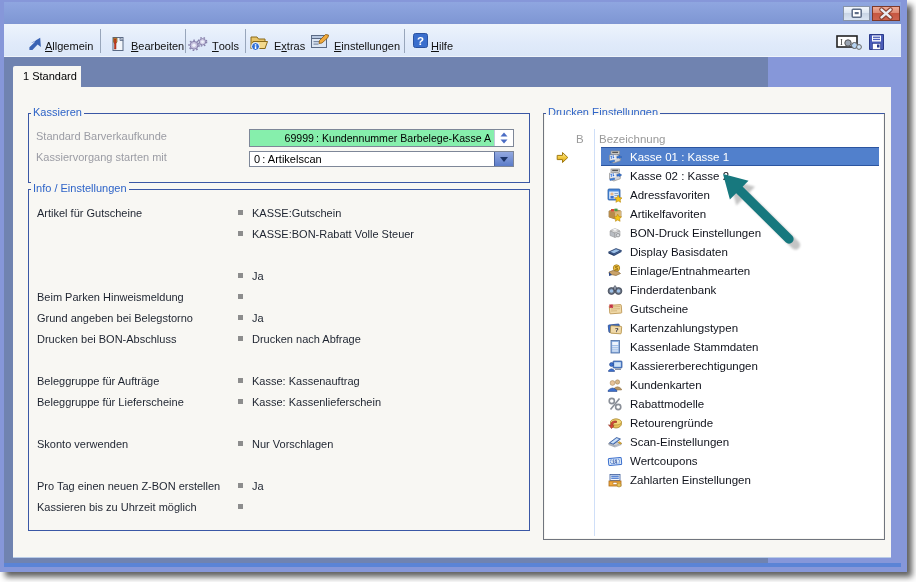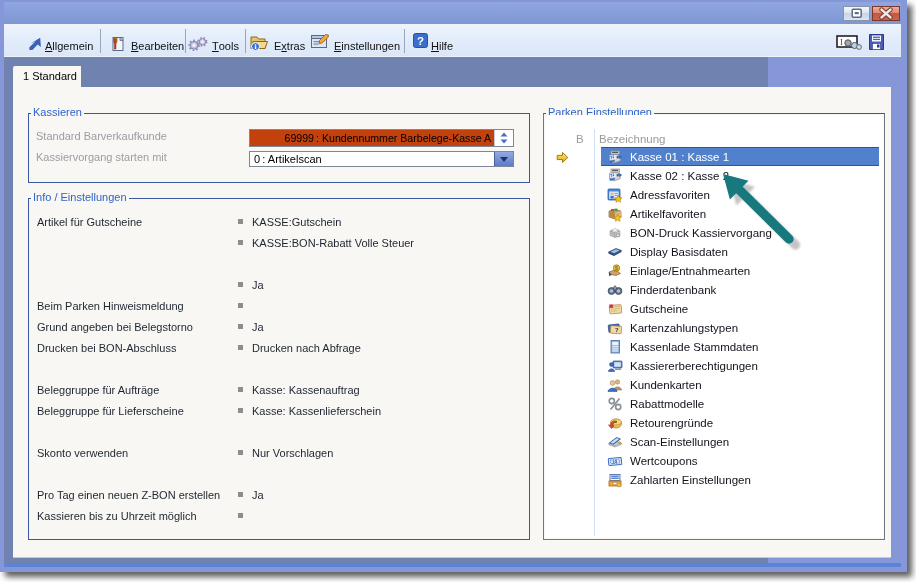--- a/index.html
+++ b/index.html
@@ -25,21 +25,21 @@
 #tab span{position:absolute;left:10px;top:4px;color:#000;}
 .gbox{position:absolute;border:1px solid #3a57a5;}
 #rbox{border:1px solid #70757e;border-top:1px solid #3a57a5;}
 .gbox .lg{position:absolute;left:2px;top:-8px;background:#f8f7f3;padding:0 2px;color:#2e64c8;white-space:nowrap;}
 .lbl{position:absolute;color:#9b9ca4;white-space:nowrap;}
 .irow{position:absolute;left:8px;width:600px;height:14px;white-space:nowrap;}
 .dlbl{position:absolute;color:#1e2430;}
 .bullet{position:absolute;left:201px;top:3px;width:5px;height:5px;background:#8d8d8d;}
 .val{position:absolute;left:215px;color:#1e2430;}
 #inp1{position:absolute;left:220px;top:15px;width:265px;height:18px;border:1px solid #7e8798;
- background:#c2410c;box-sizing:border-box;}
+ background:#86efac;box-sizing:border-box;}
 #inp1 .t{position:absolute;right:22px;top:2px;color:#000;font-size:10.6px;}
 #spin{position:absolute;right:0px;top:0px;width:18px;height:16px;background:#fff;
  border-left:1px solid #c3cbda;}
 #combo1{position:absolute;left:220px;top:37px;width:265px;height:16px;border:1px solid #7e8798;
  background:#fff;box-sizing:border-box;}
 #combo1 .t{position:absolute;left:4px;top:1px;color:#000;}
 #combo1 .btn{position:absolute;right:0px;top:0px;width:18px;height:14px;
  background:linear-gradient(#93a9e0,#5c7cc9);border-left:1px solid #47619e;}
 .arr-dn{width:0;height:0;border-left:4px solid transparent;border-right:4px solid transparent;
  border-top:5px solid #1c3468;position:absolute;left:5px;top:5px;}
@@ -167,21 +167,21 @@
             </svg>
           </div>
         </div>
         <div id="combo1">
             <span class="t">0 : Artikelscan</span>
           <div class="btn">
               <div class="arr-dn"></div>
             </div>
         </div>
       </div>
-      <div class="gbox" style="left:15px;top:111px;width:500px;height:340px;text-align:right;">
+      <div class="gbox" style="left:15px;top:102px;width:500px;height:340px;text-align:right;">
         <div class="lg">Info / Einstellungen</div>
         <div id="inforows">
             <div class="irow" style="top:17px">
               <span class="dlbl" style="left:0">Artikel für Gutscheine</span>
               <span class="bullet"></span>
               <span class="val">KASSE:Gutschein</span>
             </div>
             <div class="irow" style="top:38px">
               <span class="bullet"></span>
               <span class="val">KASSE:BON-Rabatt Volle Steuer</span>
@@ -225,21 +225,21 @@
               <span class="val">Ja</span>
             </div>
             <div class="irow" style="top:311px">
               <span class="dlbl" style="left:0">Kassieren bis zu Uhrzeit möglich</span>
               <span class="bullet"></span>
               <span class="val"></span>
             </div>
           </div>
       </div>
       <div class="gbox" id="rbox" style="left:530px;top:26px;width:340px;height:425px;">
-        <div class="lg">Parken Einstellungen</div>
+        <div class="lg">Drucken Einstellungen</div>
         <div id="list">
           <div class="colsep"></div>
           <div class="hB">B</div>
           <div class="hBez">Bezeichnung</div>
           <div id="lrows">
               <div class="lrow sel" style="top:33px">
                 <span class="ic">
                   <svg width="16" height="16" viewBox="0 0 16 16">
                     <rect x="4" y="1" width="8.5" height="3.2" fill="#dcdcdc" stroke="#8a8a8a" stroke-width=".7"></rect>
                     <rect x="5.2" y="1.7" width="6" height="1.4" fill="#555"></rect>
@@ -303,21 +303,21 @@
                 <span class="ic">
                   <svg width="16" height="16" viewBox="0 0 16 16">
                     <path d="M3 6 L8 4 L13 6 L8 8 Z" fill="#e8e8e8" stroke="#909090" stroke-width=".6"></path>
                     <path d="M4.5 4.8 L8 3.5 L11.5 4.9 L8 6.2 Z" fill="#fdfdfd" stroke="#aaa" stroke-width=".5"></path>
                     <path d="M3 6 L8 8 L8 12.5 L3 10.5 Z" fill="#b8bcc2" stroke="#909090" stroke-width=".5"></path>
                     <path d="M13 6 L8 8 L8 12.5 L13 10.5 Z" fill="#d2d6da" stroke="#909090" stroke-width=".5"></path>
                     <circle cx="11" cy="10.2" r="1.8" fill="#c8ccd2" stroke="#808080" stroke-width=".6"></circle>
                     <circle cx="11" cy="10.2" r=".7" fill="#f0f0f0"></circle>
                   </svg>
                 </span>
-                <span class="tx">BON-Druck Kassiervorgang</span>
+                <span class="tx">BON-Druck Einstellungen</span>
               </div>
               <div class="lrow" style="top:128px">
                 <span class="ic">
                   <svg width="16" height="16" viewBox="0 0 16 16">
                     <path d="M1.5 8 L9 4.5 L14.5 6.5 L7 10.5 Z" fill="#3a568a" stroke="#223a66" stroke-width=".6"></path>
                     <path d="M3.5 7.8 L9 5.3 L12.5 6.6 L7 9.3 Z" fill="#9ec2e8"></path>
                     <path d="M1.5 8 L7 10.5 L7 12 L1.5 9.5 Z" fill="#223a66"></path>
                     <path d="M14.5 6.5 L7 10.5 L7 12 L14.5 8 Z" fill="#2e4a7a"></path>
                   </svg>
                 </span>

